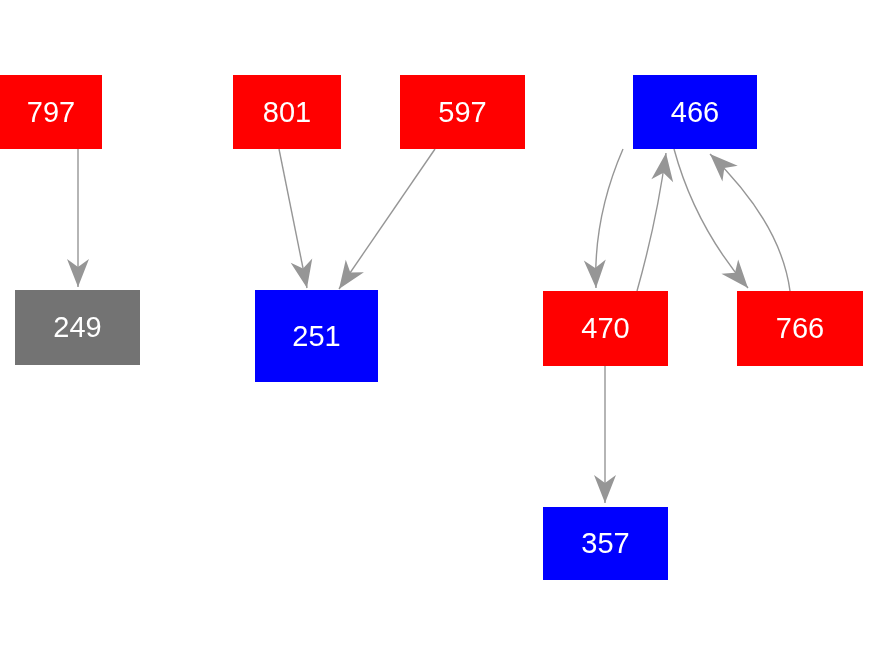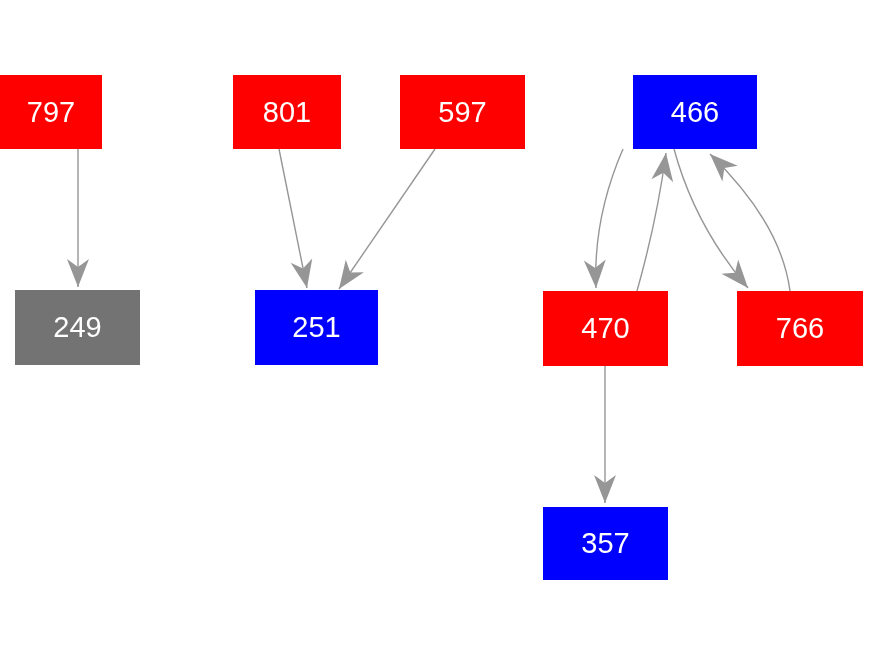--- a/index.html
+++ b/index.html
@@ -23,21 +23,21 @@
     color:var(--label-text);
     font-size:29px;line-height:1;
     user-select:none;
     cursor:default;
   }
   .n-797{left:0;top:75px;width:102px;height:74px;}
   .n-801{left:208px;top:75px;width:108px;height:74px;margin-left:25px;}
   .n-813{left:400px;top:75px;width:125px;height:74px;}
   .n-466{left:593px;top:75px;width:124px;height:74px;}
   .n-249{left:15px;top:290px;width:125px;height:75px;}
-  .n-251{left:255px;top:290px;width:123px;height:75px;}
+  .n-251{left:255px;top:290px;width:123px;height:92px;}
   .n-470{left:543px;top:291px;width:125px;height:75px;}
   .n-766{left:737px;top:291px;width:126px;height:75px;}
   .n-467{left:543px;top:507px;width:125px;height:73px;}
 </style>
 </head>
 <body>
 
 <div class="stage">
 
   <svg class="edge-layer" width="875" height="656" viewBox="0 0 875 656" xmlns="http://www.w3.org/2000/svg">

